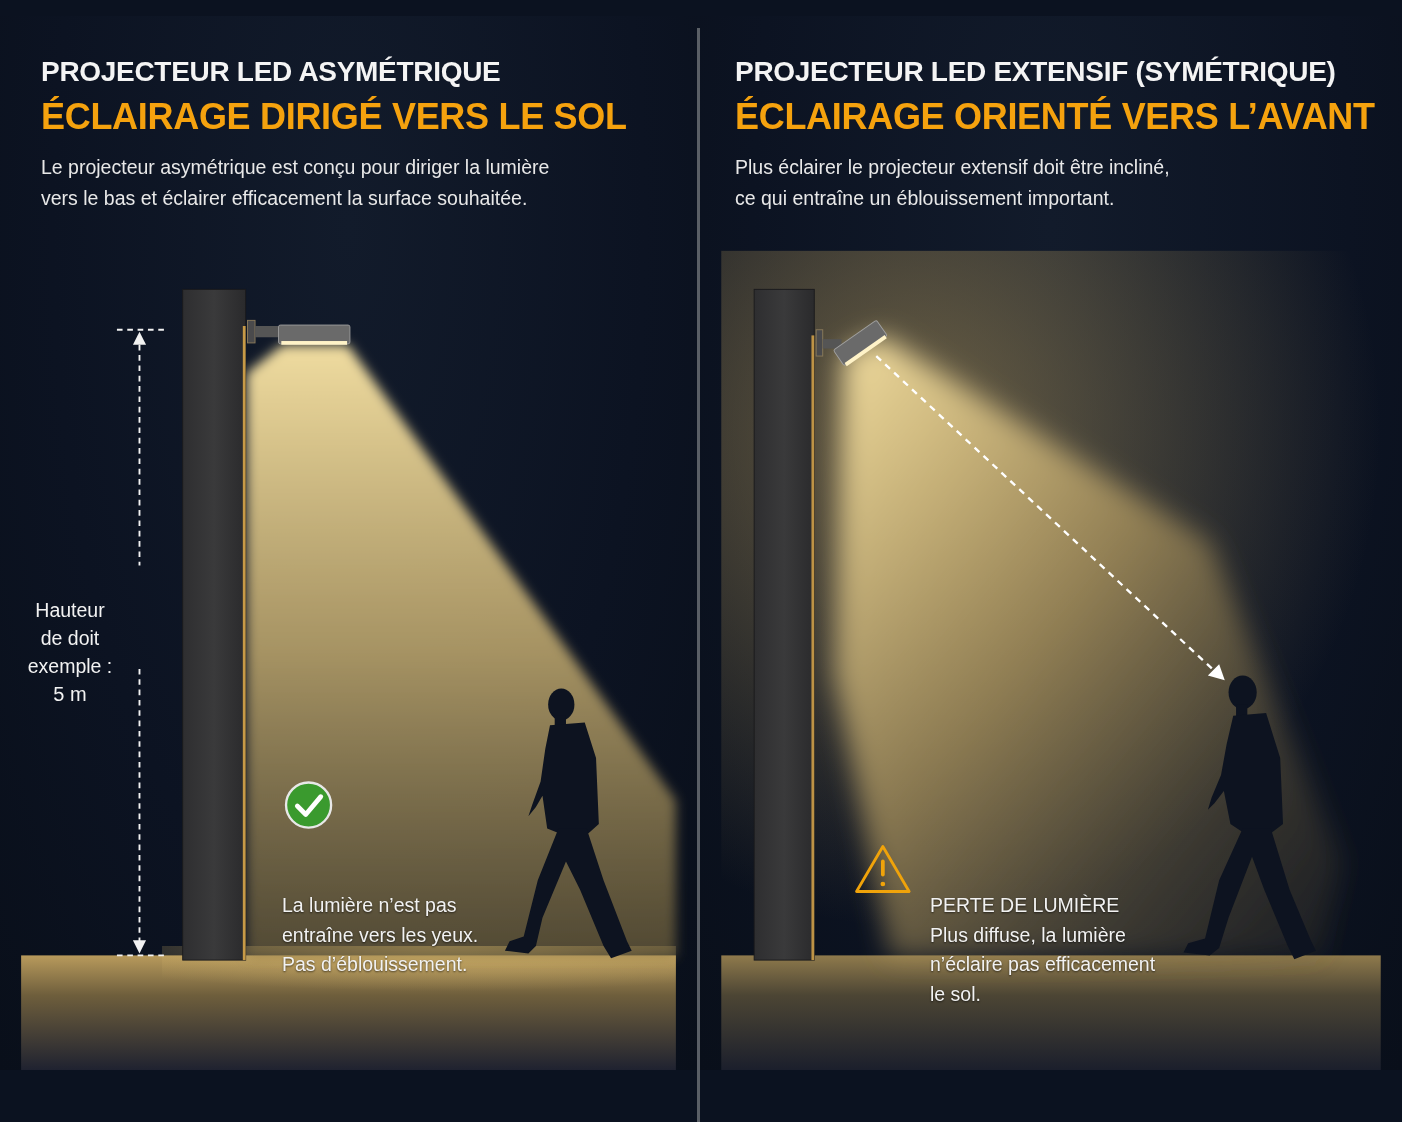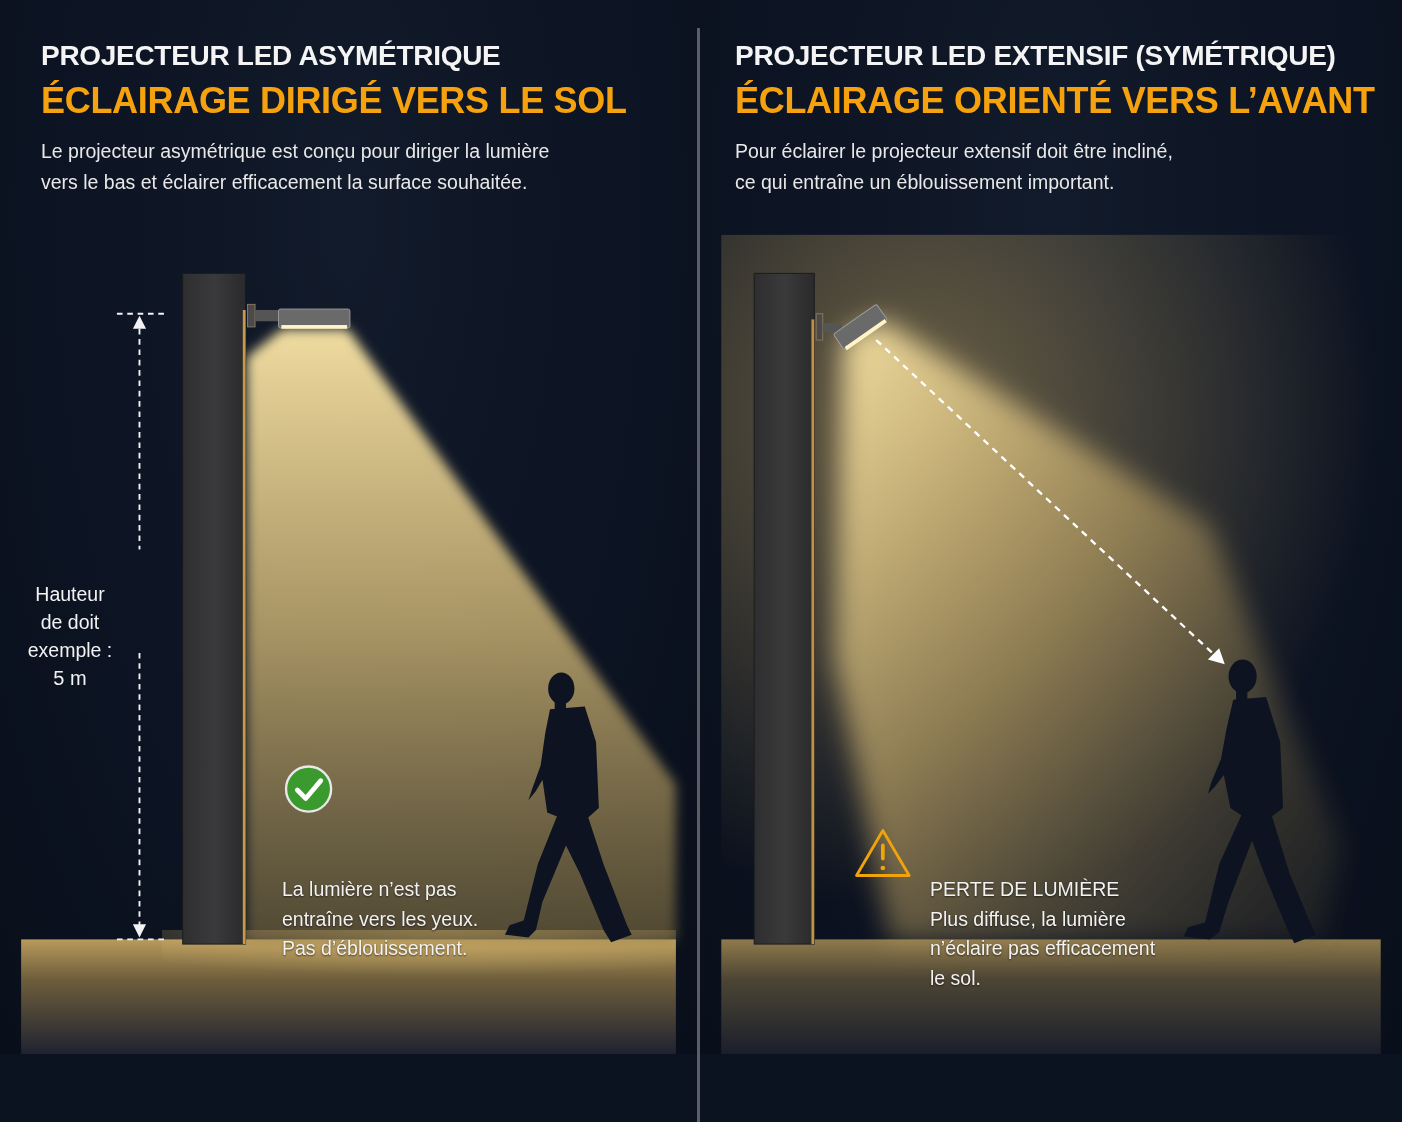--- a/index.html
+++ b/index.html
@@ -1,17 +1,17 @@
 <!DOCTYPE html>
 <html><head>
 <meta charset="utf-8">
 <style>
   html,body{margin:0;padding:0;background:#0b1220;}
   body{width:1402px;height:1122px;position:relative;overflow:hidden;font-family:"Liberation Sans","DejaVu Sans",sans-serif;}
-  .panel{position:absolute;top:0;height:1054px;overflow:hidden;}
+  .panel{position:absolute;top:16px;height:1054px;overflow:hidden;}
   .panel.left{left:0;width:697px;background:radial-gradient(ellipse at 50% 20%,#121b2b 0%,#0c1322 60%,#090f1a 100%);}
   .panel.right{left:700px;width:702px;background:radial-gradient(ellipse at 50% 20%,#121b2b 0%,#0c1322 60%,#090f1a 100%);}
   .divider{position:absolute;left:697px;top:28px;width:3px;height:1094px;background:#5a5f66;}
   .title{position:absolute;font-weight:700;font-size:28px;letter-spacing:-0.3px;color:#f4f4f4;white-space:nowrap;}
   .subtitle{position:absolute;font-weight:700;font-size:36px;letter-spacing:-0.3px;color:#f5a20e;white-space:nowrap;}
   .desc{position:absolute;font-size:19.5px;line-height:31px;color:#e8e8e8;}
   .scene{position:absolute;left:0;top:0;width:100%;height:100%;}
   .note{position:absolute;font-size:19.5px;line-height:29.5px;color:#f2f2f2;text-shadow:0 1px 2px rgba(0,0,0,.6);}
   .height-label{position:absolute;font-size:19.5px;line-height:28px;color:#f2f2f2;text-align:center;}
   .height-label .big{font-size:20px;}
@@ -159,21 +159,21 @@
     <g>
       <path d="M172,884 L200,932 L144,932 Z" fill="none" stroke="#f0a30a" stroke-width="3" stroke-linejoin="round"></path>
       <rect x="170" y="898" width="4" height="18" rx="2" fill="#f0a30a"></rect>
       <circle cx="172" cy="924" r="2.5" fill="#f0a30a"></circle>
     </g>
   </svg>
 
   <div class="title" style="left:35px;top:40px;">PROJECTEUR LED EXTENSIF (SYMÉTRIQUE)</div>
   <div class="subtitle" style="left:35px;top:80px;">ÉCLAIRAGE ORIENTÉ VERS L’AVANT</div>
   <div class="desc" style="left:35px;top:136px;">
-    <div>Pour éclairer le projecteur extensif doit être incliné,</div>
+    <div>Plus éclairer le projecteur extensif doit être incliné,</div>
     <div>ce qui entraîne un éblouissement important.</div>
   </div>
 
   <div class="note" style="left:230px;top:875px;">
     <div>PERTE DE LUMIÈRE</div>
     <div>Plus diffuse, la lumière</div>
     <div>n’éclaire pas efficacement</div>
     <div>le sol.</div>
   </div>
 </div>

